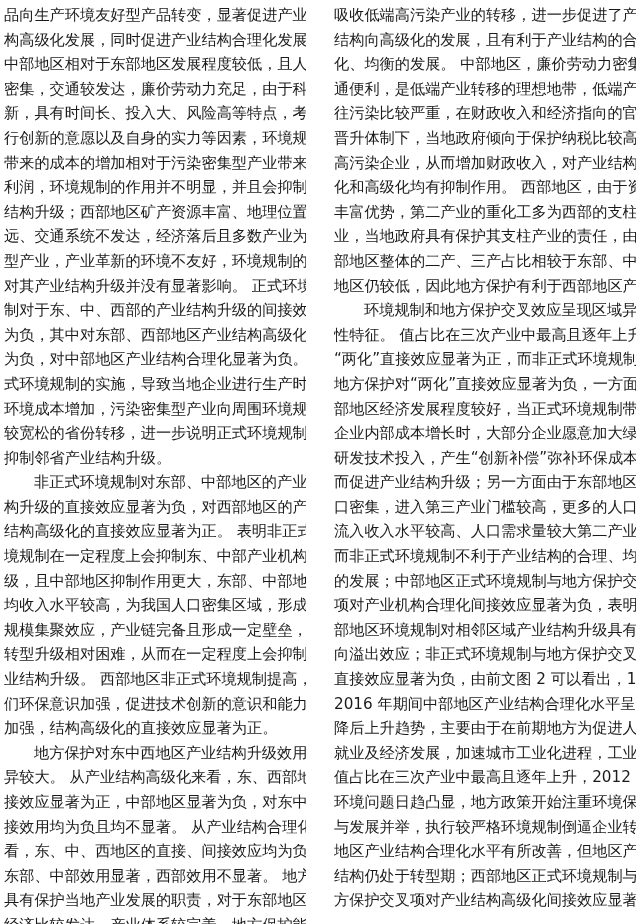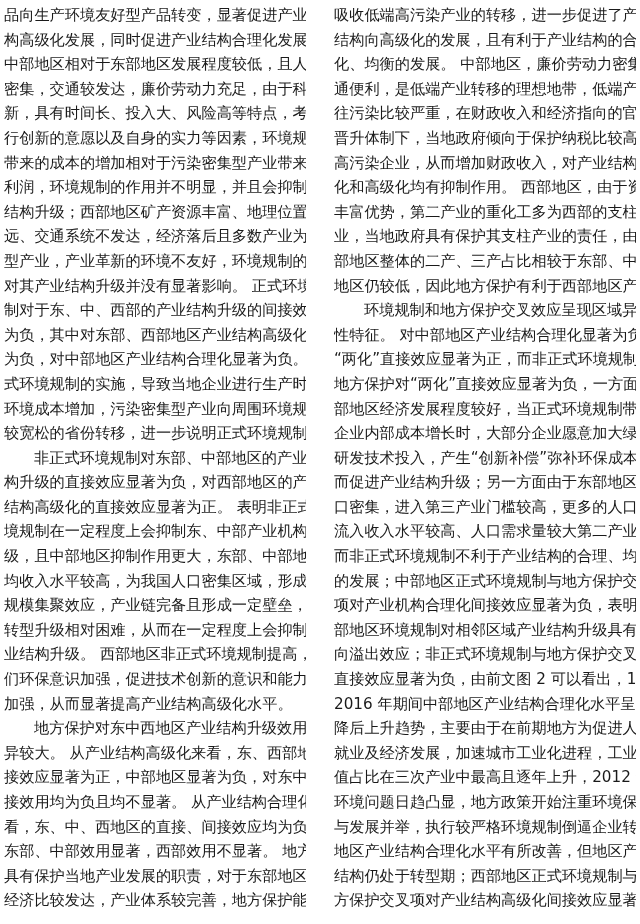--- a/index.html
+++ b/index.html
@@ -36,31 +36,32 @@
     <div class="line">结构升级；西部地区矿产资源丰富、地理位置偏</div>
     <div class="line">远、交通系统不发达，经济落后且多数产业为资源</div>
     <div class="line">型产业，产业革新的环境不友好，环境规制的实施</div>
     <div class="line">对其产业结构升级并没有显著影响。 正式环境规</div>
     <div class="line">制对于东、中、西部的产业结构升级的间接效应均</div>
     <div class="line">为负，其中对东部、西部地区产业结构高级化显著</div>
     <div class="line">为负，对中部地区产业结构合理化显著为负。 正</div>
     <div class="line">式环境规制的实施，导致当地企业进行生产时的</div>
     <div class="line">环境成本增加，污染密集型产业向周围环境规制</div>
     <div class="line">较宽松的省份转移，进一步说明正式环境规制会</div>
+    <div class="line last">抑制邻省产业结构升级。</div>
     <div class="line indent">非正式环境规制对东部、中部地区的产业结</div>
     <div class="line">构升级的直接效应显著为负，对西部地区的产业</div>
     <div class="line">结构高级化的直接效应显著为正。 表明非正式环</div>
     <div class="line">境规制在一定程度上会抑制东、中部产业机构升</div>
     <div class="line">级，且中部地区抑制作用更大，东部、中部地区人</div>
     <div class="line">均收入水平较高，为我国人口密集区域，形成产业</div>
     <div class="line">规模集聚效应，产业链完备且形成一定壁垒，产业</div>
     <div class="line">转型升级相对困难，从而在一定程度上会抑制产</div>
     <div class="line">业结构升级。 西部地区非正式环境规制提高，人</div>
     <div class="line">们环保意识加强，促进技术创新的意识和能力也</div>
-    <div class="line last">加强，从而显著提高产业结构高级化水平。</div>
+    <div class="line last">加强，结构高级化的直接效应显著为正。</div>
     <div class="line indent">地方保护对东中西地区产业结构升级效用差</div>
     <div class="line">异较大。 从产业结构高级化来看，东、西部地区直</div>
     <div class="line">接效应显著为正，中部地区显著为负，对东中西间</div>
     <div class="line">接效用均为负且均不显著。 从产业结构合理化来</div>
     <div class="line">看，东、中、西地区的直接、间接效应均为负，其中</div>
     <div class="line">东部、中部效用显著，西部效用不显著。 地方保护</div>
     <div class="line">具有保护当地产业发展的职责，对于东部地区，其</div>
     <div class="line">经济比较发达，产业体系较完善，地方保护能很好</div>
   </div>
 <div class="col right" id="col-right">
@@ -70,21 +71,21 @@
     <div class="line">通便利，是低端产业转移的理想地带，低端产业往</div>
     <div class="line">往污染比较严重，在财政收入和经济指向的官员</div>
     <div class="line">晋升体制下，当地政府倾向于保护纳税比较高的</div>
     <div class="line">高污染企业，从而增加财政收入，对产业结构合理</div>
     <div class="line">化和高级化均有抑制作用。 西部地区，由于资源</div>
     <div class="line">丰富优势，第二产业的重化工多为西部的支柱产</div>
     <div class="line">业，当地政府具有保护其支柱产业的责任，由于西</div>
     <div class="line">部地区整体的二产、三产占比相较于东部、中部等</div>
     <div class="line">地区仍较低，因此地方保护有利于西部地区产业</div>
     <div class="line indent">环境规制和地方保护交叉效应呈现区域异质</div>
-    <div class="line">性特征。 对中部地区产业结构合理化显著为负</div>
+    <div class="line">性特征。 值占比在三次产业中最高且逐年上升</div>
     <div class="line">“两化”直接效应显著为正，而非正式环境规制与</div>
     <div class="line">地方保护对“两化”直接效应显著为负，一方面东</div>
     <div class="line">部地区经济发展程度较好，当正式环境规制带来</div>
     <div class="line">企业内部成本增长时，大部分企业愿意加大绿色</div>
     <div class="line">研发技术投入，产生“创新补偿”弥补环保成本，从</div>
     <div class="line">而促进产业结构升级；另一方面由于东部地区人</div>
     <div class="line">口密集，进入第三产业门槛较高，更多的人口倾向</div>
     <div class="line">流入收入水平较高、人口需求量较大第二产业，从</div>
     <div class="line">而非正式环境规制不利于产业结构的合理、均衡</div>
     <div class="line">的发展；中部地区正式环境规制与地方保护交叉</div>

